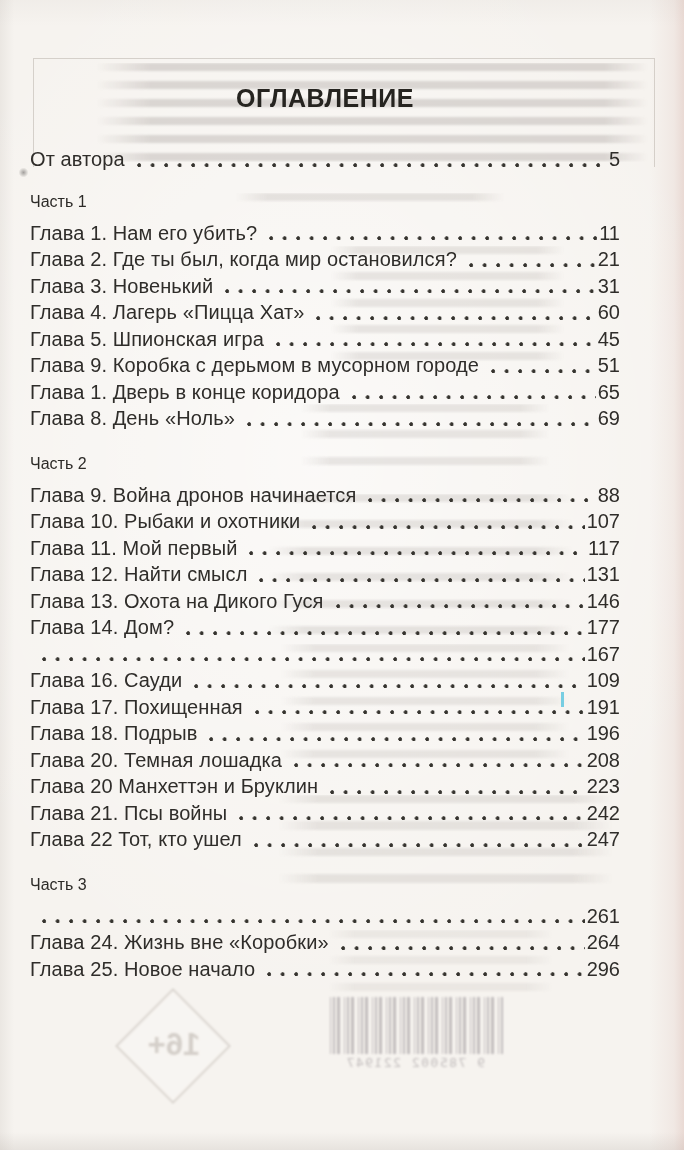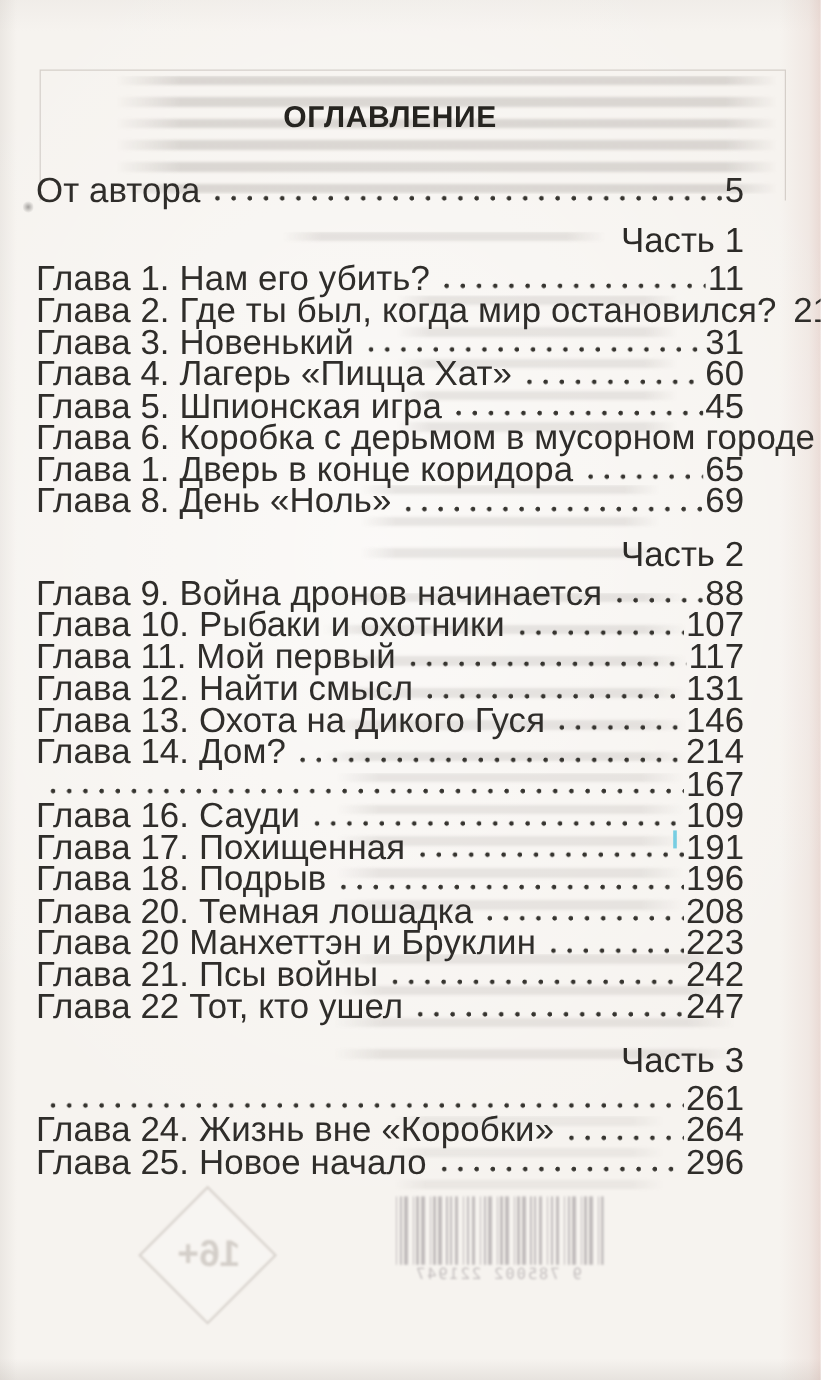--- a/index.html
+++ b/index.html
@@ -17,27 +17,27 @@
   }
   
   .content{position:absolute; left:30px; right:64px; top:0;}
   .toc-title{
     padding-top:84px; text-align:center;
     font-size:25px; line-height:29px; font-weight:bold; letter-spacing:0.5px;
     color:#262420;
   }
   .author-row{margin-top:33px;}
   .part-heading{
-    text-align:right; font-size:29px; line-height:27px;
+    text-align:left; font-size:16px; line-height:27px;
     margin:18px 0 5px 0; color:#2c2a27;
   }
   .part-heading.first{margin-top:15px;}
   .toc-row{
     display:flex; align-items:center;
-    font-size:29px; line-height:26.5px; white-space:nowrap;
+    font-size:20px; line-height:26.5px; white-space:nowrap;
   }
   .toc-row .label{flex:none; letter-spacing:0.1px;}
   .toc-row .dots{
     flex:1 1 auto; align-self:flex-end;
     height:7px; margin:0 2px 4px 12px;
     background-image:radial-gradient(circle at 2.2px 3.2px, #36342f 1.65px, rgba(0,0,0,0) 2.2px);
     background-size:13.5px 7px; background-repeat:repeat-x;
   }
   .toc-row .page{flex:none;}
   
@@ -155,21 +155,21 @@
       <span class="label">Глава 4. Лагерь «Пицца Хат»</span>
       <span class="dots"></span>
       <span class="page">60</span>
     </div>
     <div class="toc-row">
       <span class="label">Глава 5. Шпионская игра</span>
       <span class="dots"></span>
       <span class="page">45</span>
     </div>
     <div class="toc-row">
-      <span class="label">Глава 6. Коробка с дерьмом в мусорном городе</span>
+      <span class="label">Глава 9. Коробка с дерьмом в мусорном городе</span>
       <span class="dots"></span>
       <span class="page">51</span>
     </div>
     <div class="toc-row">
       <span class="label">Глава 1. Дверь в конце коридора</span>
       <span class="dots"></span>
       <span class="page">65</span>
     </div>
     <div class="toc-row">
       <span class="label">Глава 8. День «Ноль»</span>
@@ -200,21 +200,21 @@
       <span class="page">131</span>
     </div>
     <div class="toc-row">
       <span class="label">Глава 13. Охота на Дикого Гуся</span>
       <span class="dots"></span>
       <span class="page">146</span>
     </div>
     <div class="toc-row">
       <span class="label">Глава 14. Дом?</span>
       <span class="dots"></span>
-      <span class="page">214</span>
+      <span class="page">177</span>
     </div>
     <div class="toc-row">
       <span class="dots"></span>
       <span class="page">167</span>
     </div>
     <div class="toc-row">
       <span class="label">Глава 16. Сауди</span>
       <span class="dots"></span>
       <span class="page">109</span>
     </div>

